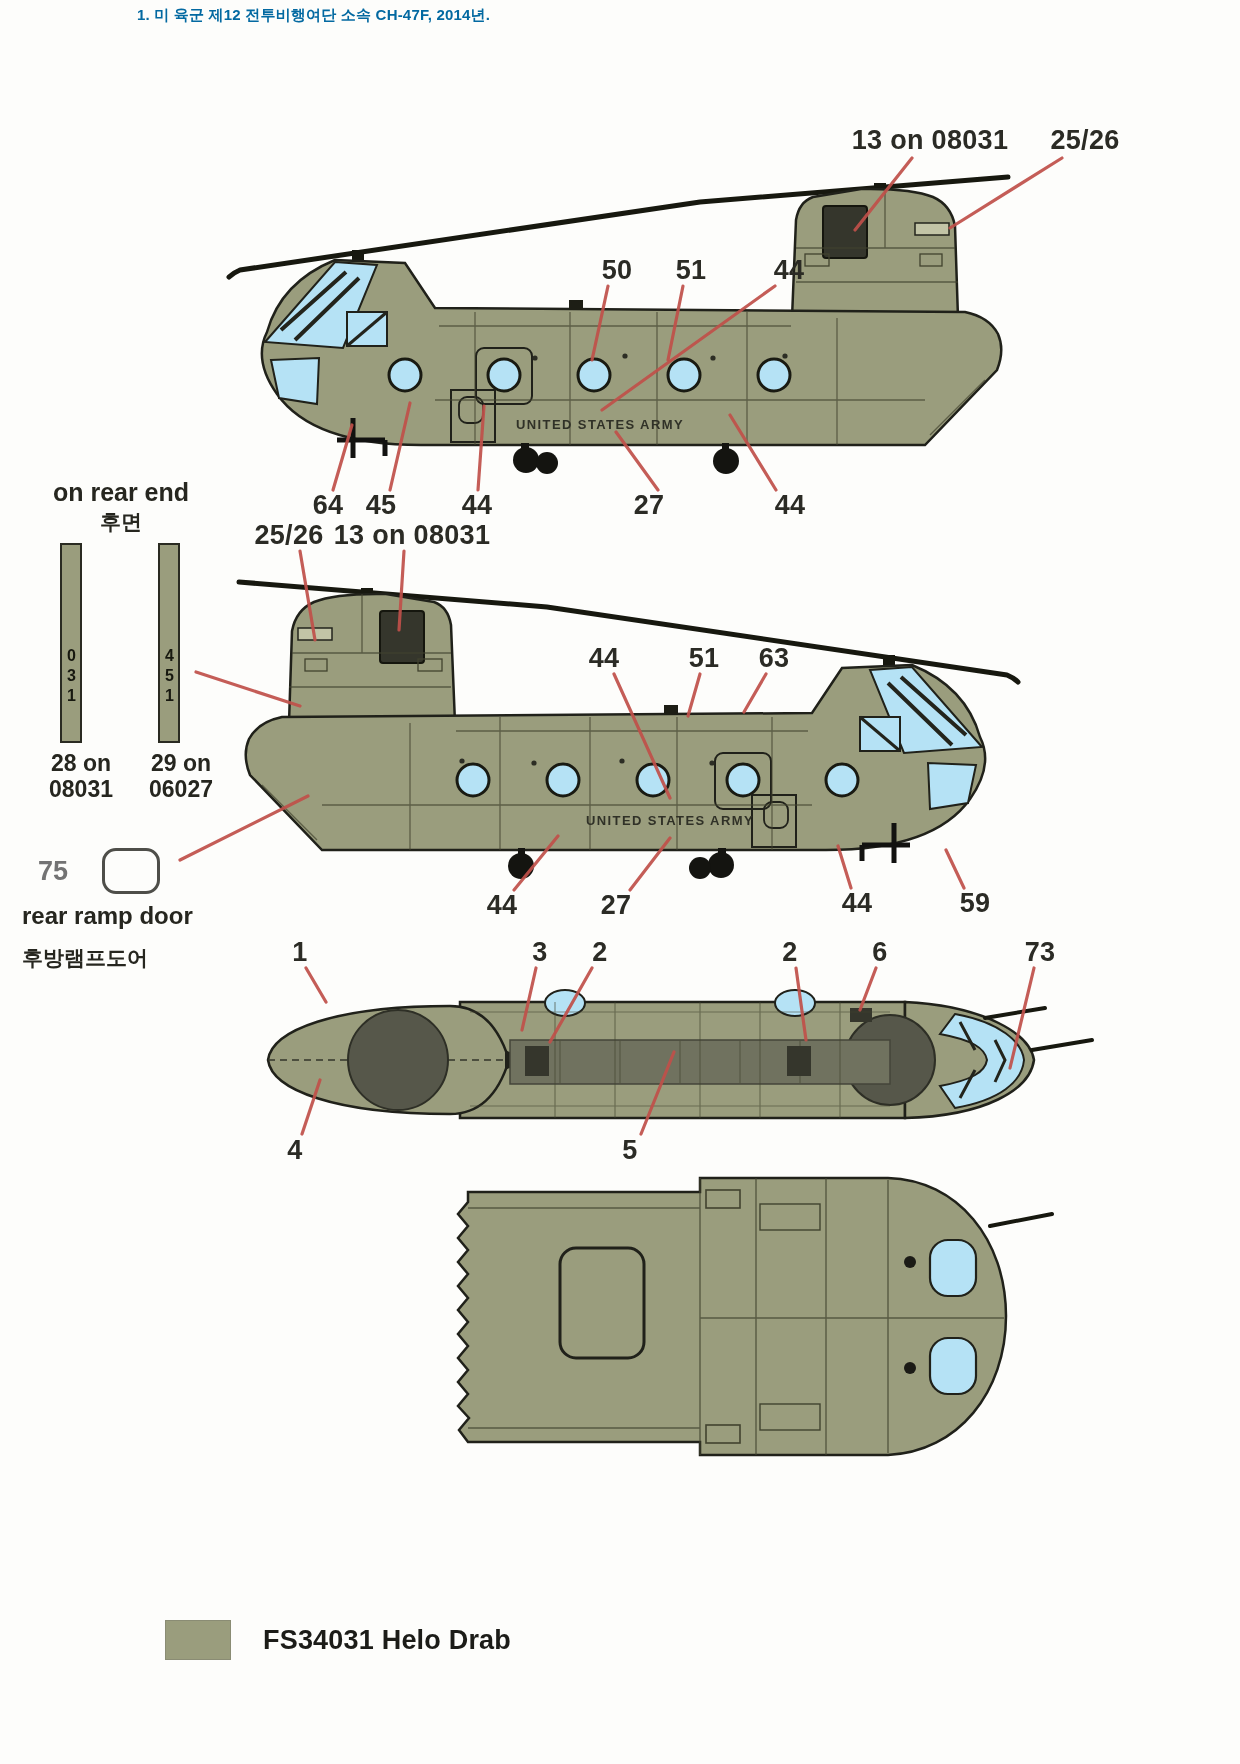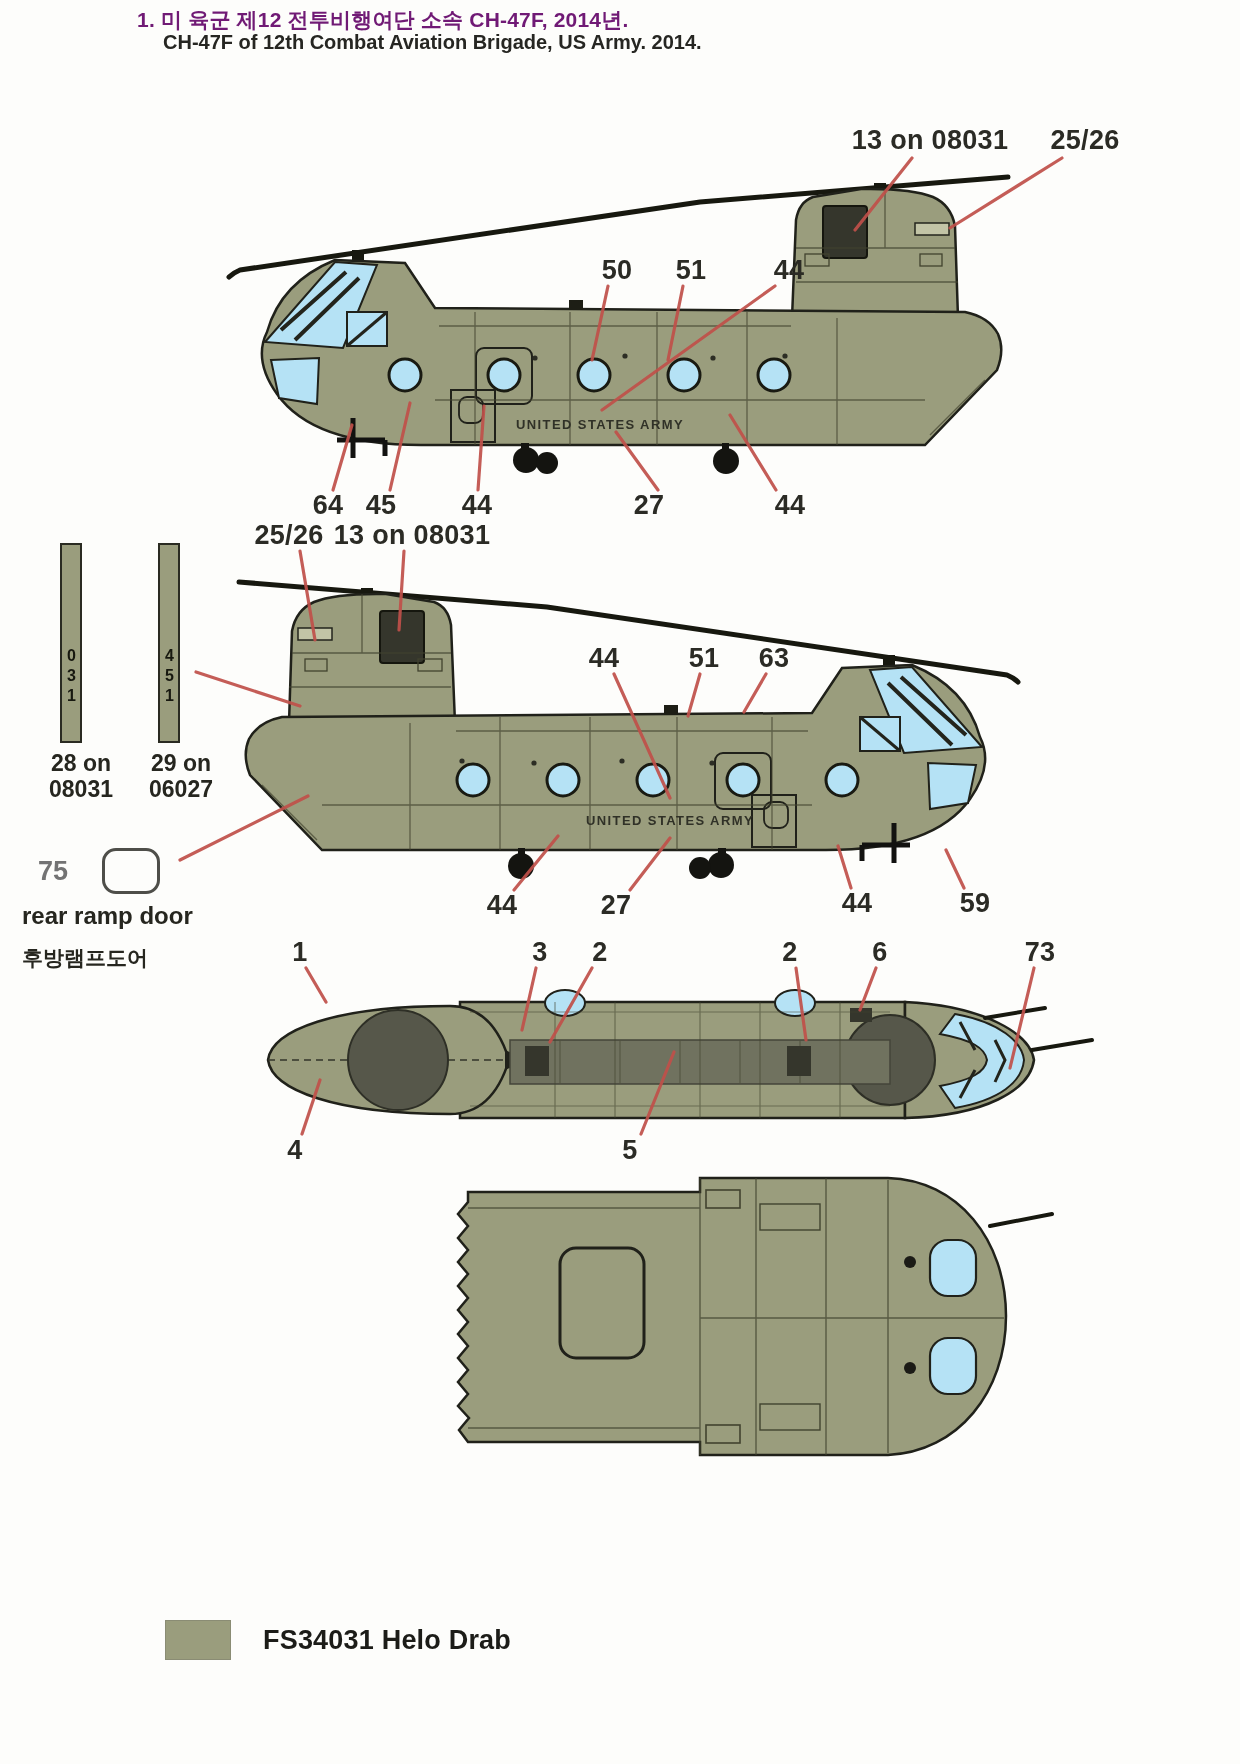--- a/index.html
+++ b/index.html
@@ -1,21 +1,21 @@
 <!DOCTYPE html>
 <html style="--drab: #9a9d7d; --outline: #20211a; --blue: #b5e2f5; --red: #c0504a; --disc: #56574a; --walkway: #70725f; --detail: #35362c; --decal: #c2c4a6;"><head>
 <meta charset="utf-8">
 <style>
   html,body{margin:0;padding:0;background:#ffffff;}
   body{font-family:"Liberation Sans","DejaVu Sans",sans-serif;}
   .sheet{position:relative;width:1240px;height:1764px;background:#fdfdfb;overflow:hidden;}
   svg{display:block;}
   #art,#leader-svg,#callout-layer{position:absolute;left:0;top:0;width:1240px;height:1764px;}
   #callout-layer{pointer-events:none;}
-  .title-ko{position:absolute;left:137px;top:6px;font-size:21px;font-weight:bold;color:#701a75;letter-spacing:0.2px;white-space:nowrap;}
+  .title-ko{position:absolute;left:137px;top:6px;font-size:15px;font-weight:bold;color:#0369a1;letter-spacing:0.2px;white-space:nowrap;}
   .title-en{position:absolute;left:163px;top:31px;font-size:20px;font-weight:bold;color:#262622;white-space:nowrap;}
   .callout{position:absolute;transform:translate(-50%,-50%);font-size:27px;font-weight:bold;color:#2b2b25;white-space:nowrap;letter-spacing:0.3px;}
   .leader{stroke:var(--red);stroke-width:3.2;stroke-linecap:round;opacity:0.92;}
   .rear-note{position:absolute;left:36px;top:478px;width:170px;text-align:center;color:#26261f;}
   .rear-note .en{font-size:25px;font-weight:bold;display:block;}
   .rear-note .ko{font-size:21px;font-weight:bold;display:block;margin-top:1px;}
   .strip{position:absolute;width:22px;height:200px;background:var(--drab);border:2.5px solid #2a2b22;box-sizing:border-box;}
   .strip .digits{position:absolute;left:50%;bottom:34px;transform:translateX(-50%);writing-mode:vertical-lr;text-orientation:upright;font-size:16px;font-weight:bold;color:#17180f;letter-spacing:3px;line-height:1;}
   #strip-1{left:60px;top:543px;}
   #strip-2{left:158px;top:543px;}
@@ -31,21 +31,20 @@
   .legend{position:absolute;left:165px;top:1620px;display:flex;align-items:center;font-weight:bold;}
   .legend .swatch{width:64px;height:38px;background:var(--drab);border:1.5px solid #8a8c74;}
   .legend .legend-label{margin-left:32px;font-size:27px;color:#1c1c18;letter-spacing:0.2px;}
 </style>
 </head>
 <body>
 
 <div class="sheet">
 
   <div class="title-ko">1. 미 육군 제12 전투비행여단 소속 CH-47F, 2014년.</div>
-  <div class="title-en">CH-47F of 12th Combat Aviation Brigade, US Army. 2014.</div>
 
   <svg id="art" viewBox="0 0 1240 1764">
     <defs>
       <g id="heli-side">
         <path d="M15,120 Q8,123 4,127 M15,120 L475,52 L783,27" fill="none" stroke="#17180f" stroke-width="5" stroke-linecap="round"></path>
         <rect x="127" y="100" width="12" height="16" fill="#17180f"></rect>
         <rect x="649" y="33" width="12" height="16" fill="#17180f"></rect>
         <path d="M567,168 L571,70 Q574,52 588,47 L636,39 Q686,38 708,47 Q726,55 730,76 L733,168 Z" fill="var(--drab)" stroke="var(--outline)" stroke-width="2.5"></path>
         <rect x="598" y="56" width="44" height="52" rx="3" fill="var(--detail)" stroke="#15160e" stroke-width="2"></rect>
         <rect x="690" y="73" width="34" height="12" fill="var(--decal)" stroke="#23241c" stroke-width="1.5"></rect>
@@ -183,20 +182,24 @@
       <div class="callout" style="left: 300px; top: 952px;">1</div>
       <div class="callout" style="left: 540px; top: 952px;">3</div>
       <div class="callout" style="left: 600px; top: 952px;">2</div>
       <div class="callout" style="left: 790px; top: 952px;">2</div>
       <div class="callout" style="left: 880px; top: 952px;">6</div>
       <div class="callout" style="left: 1040px; top: 952px;">73</div>
       <div class="callout" style="left: 295px; top: 1150px;">4</div>
       <div class="callout" style="left: 630px; top: 1150px;">5</div>
     </div>
 
+  <div class="rear-note">
+    <span class="en">on rear end</span>
+    <span class="ko">후면</span>
+  </div>
 
   <div class="strip" id="strip-1">
     <span class="digits">031</span>
   </div>
   <div class="strip" id="strip-2">
     <span class="digits">451</span>
   </div>
   <div class="strip-label" id="strip-label-1">
     <span>28 on</span><br>
     <span>08031</span>

